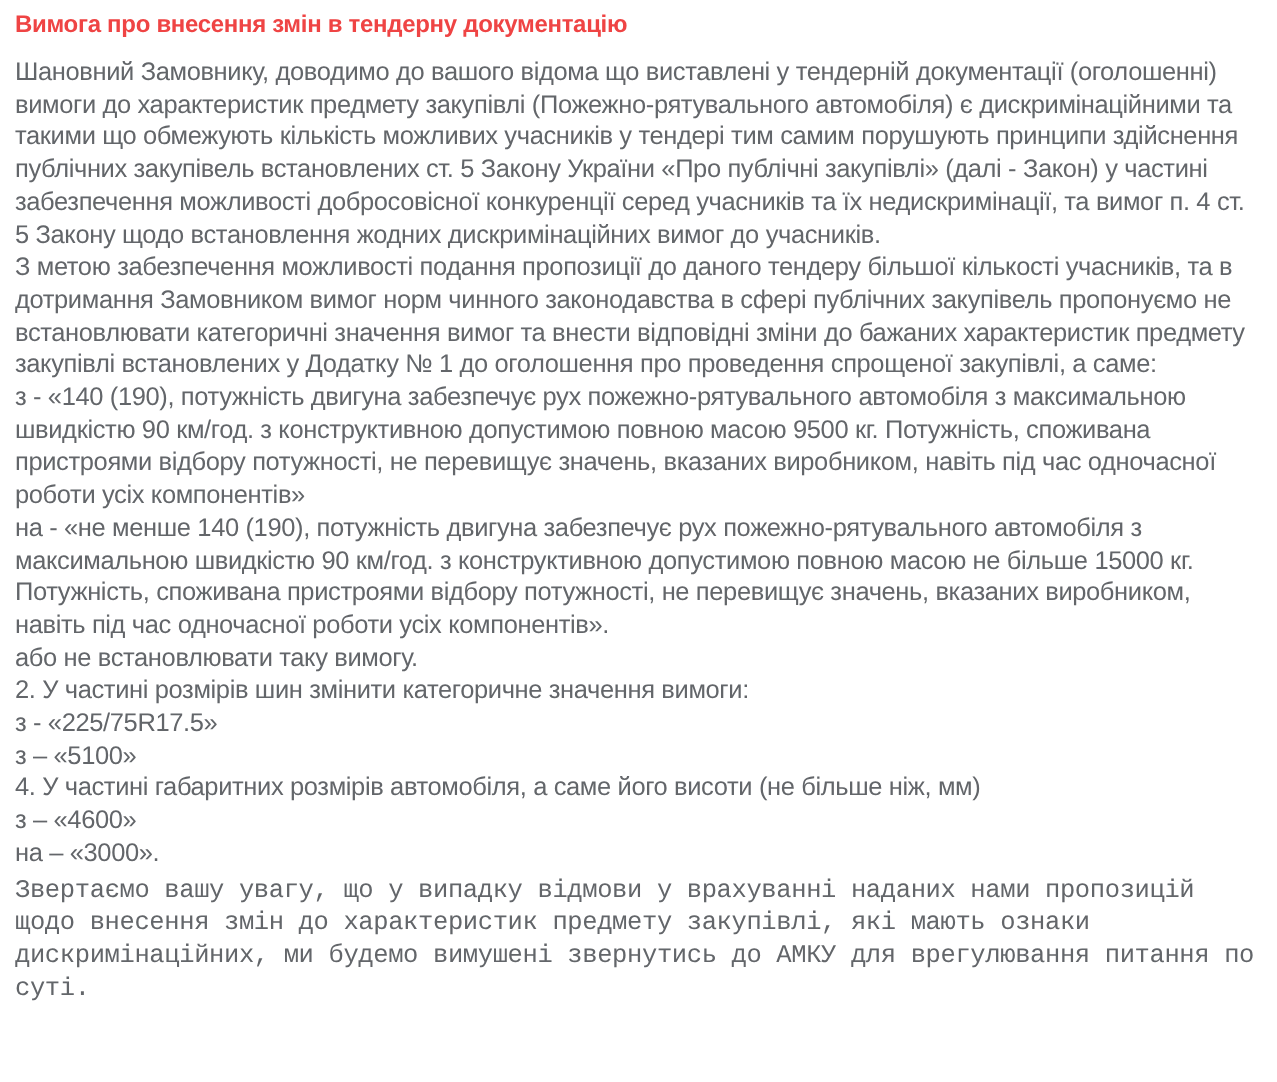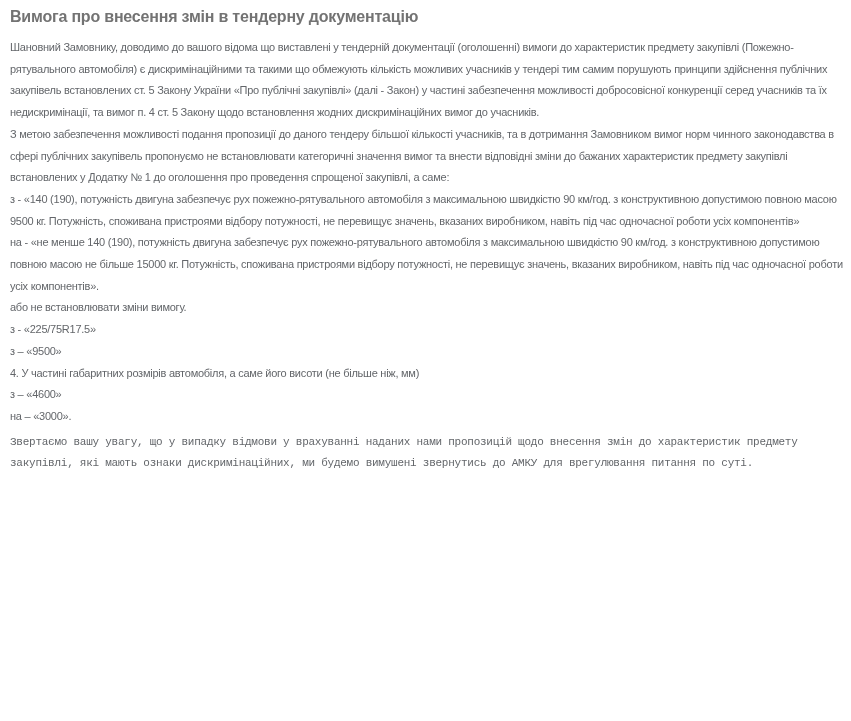--- a/index.html
+++ b/index.html
@@ -11,48 +11,49 @@
     overflow: hidden;
     font-family: "Liberation Sans", "DejaVu Sans", sans-serif;
   }
   .doc {
     padding: 6px 8px 10px 10px;
   }
   .doc-title {
     font-size: 16px;
     line-height: 22px;
     font-weight: 700;
-    color: #737373;            
+    color: #ef4444;            
     letter-spacing: -0.2px;
     margin: 0 0 9px 0;
   }
   .doc-body {
-    font-size: 11px;
+    font-size: 17px;
     line-height: 21.7px;
     color: #63666a;            
     letter-spacing: -0.25px;
     max-width: 833px;
   }
   .para { margin: 0; }
   .para.closing { margin-top: 4px; font-family: Liberation Mono, monospace; }
 </style>
 </head>
 <body>
 
 <div class="page">
   <main class="doc">
     <h1 class="doc-title">Вимога про внесення змін в тендерну документацію</h1>
 
     <div class="doc-body">
       <p class="para">Шановний Замовнику, доводимо до вашого відома що виставлені у тендерній документації (оголошенні) вимоги до характеристик предмету закупівлі (Пожежно-рятувального автомобіля) є дискримінаційними та такими що обмежують кількість можливих учасників у тендері тим самим порушують принципи здійснення публічних закупівель встановлених ст. 5 Закону України «Про публічні закупівлі» (далі - Закон) у частині забезпечення можливості добросовісної конкуренції серед учасників та їх недискримінації, та вимог п. 4 ст. 5 Закону щодо встановлення жодних дискримінаційних вимог до учасників.</p>
       <p class="para">З метою забезпечення можливості подання пропозиції до даного тендеру більшої кількості учасників, та в дотримання Замовником вимог норм чинного законодавства в сфері публічних закупівель пропонуємо не встановлювати категоричні значення вимог та внести відповідні зміни до бажаних характеристик предмету закупівлі встановлених у Додатку № 1 до оголошення про проведення спрощеної закупівлі, а саме:</p>
       <p class="para">з - «140 (190), потужність двигуна забезпечує рух пожежно-рятувального автомобіля з максимальною швидкістю 90 км/год. з конструктивною допустимою повною масою 9500 кг. Потужність, споживана пристроями відбору потужності, не перевищує значень, вказаних виробником, навіть під час одночасної роботи усіх компонентів»</p>
       <p class="para">на - «не менше 140 (190), потужність двигуна забезпечує рух пожежно-рятувального автомобіля з максимальною швидкістю 90 км/год. з конструктивною допустимою повною масою не більше 15000 кг. Потужність, споживана пристроями відбору потужності, не перевищує значень, вказаних виробником, навіть під час одночасної роботи усіх компонентів».</p>
-      <p class="para">або не встановлювати зміни вимогу.</p>
+      <p class="para">або не встановлювати таку вимогу.</p>
+      <p class="para">2. У частині розмірів шин змінити категоричне значення вимоги:</p>
       <p class="para">з - «225/75R17.5»</p>
-      <p class="para">з – «9500»</p>
+      <p class="para">з – «5100»</p>
       <p class="para">4. У частині габаритних розмірів автомобіля, а саме його висоти (не більше ніж, мм)</p>
       <p class="para">з – «4600»</p>
       <p class="para">на – «3000».</p>
       <p class="para closing">Звертаємо вашу увагу, що у випадку відмови у врахуванні наданих нами пропозицій щодо внесення змін до характеристик предмету закупівлі, які мають ознаки дискримінаційних, ми будемо вимушені звернутись до АМКУ для врегулювання питання по суті.</p>
     </div>
   </main>
 </div>
 
 </body></html>

